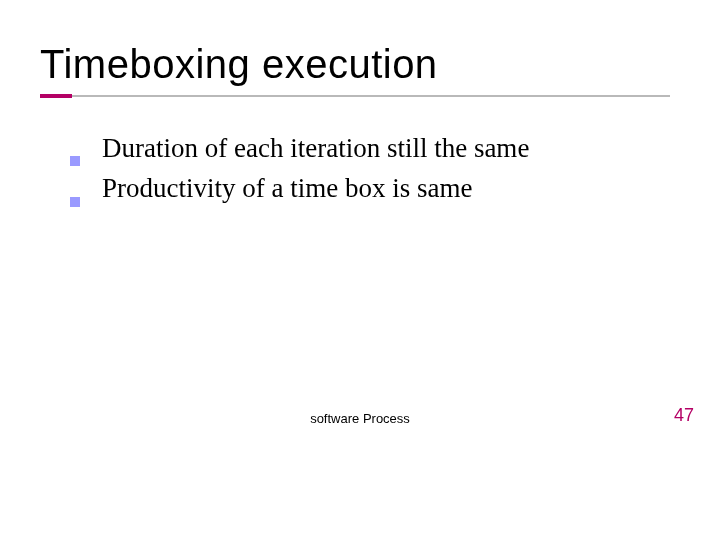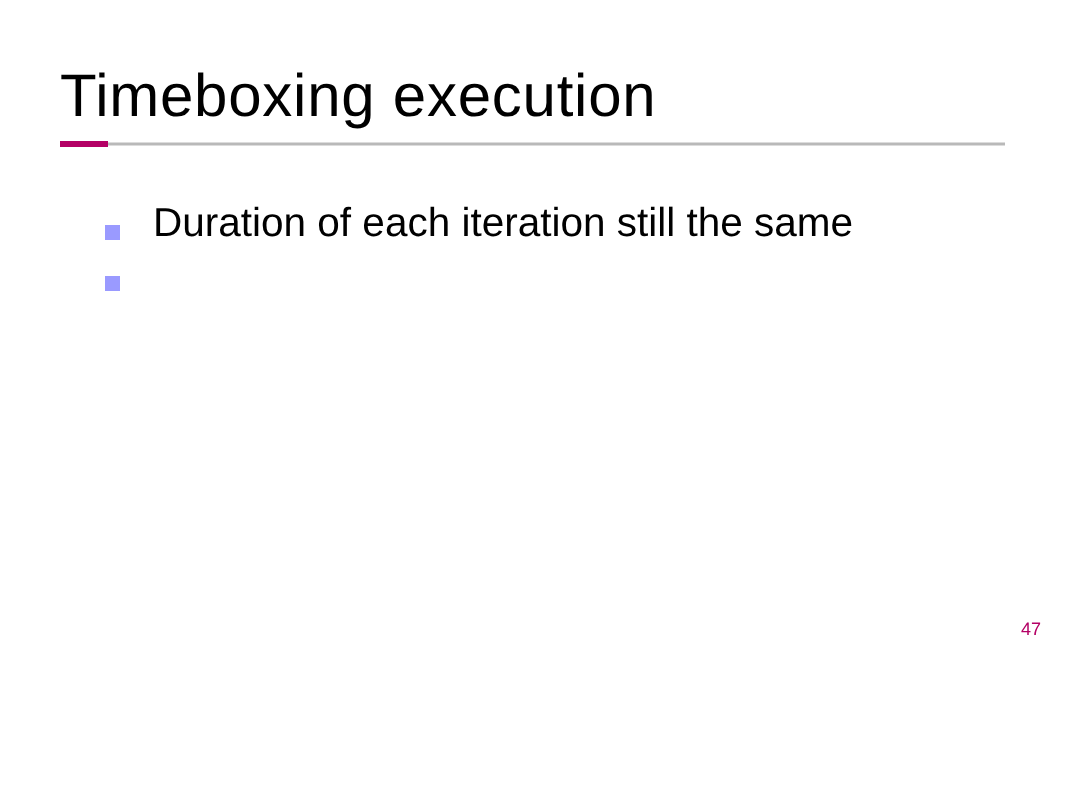--- a/index.html
+++ b/index.html
@@ -55,22 +55,23 @@
     background: #b40065;
   }
   .body {
     position: absolute;
     top: 130px;
     left: 70px;
     right: 50px;
   }
   .bullet-row {
     display: flex;
-    align-items: center;
+    align-items: flex-end;
     margin-bottom: 4px;
+    font-family: Liberation Serif, serif;
   }
   .bullet-icon {
     flex: 0 0 auto;
     width: 10px;
     height: 10px;
     background: #9a9aff;
     margin-top: 14px;
     margin-right: 22px;
   }
   .bullet-text {
@@ -84,21 +85,21 @@
     left: 0;
     right: 0;
     text-align: center;
     font-size: 13px;
     color: #000;
   }
   .footer-right {
     position: absolute;
     bottom: 18px;
     right: 26px;
-    font-size: 12px;
+    font-size: 18px;
     color: #b40065;
   }
 </style>
 </head>
 <body>
 
 <div class="slide">
 
   <div class="title-wrap">
     <h1 class="title">Timeboxing execution</h1>
@@ -108,18 +109,20 @@
     </div>
   </div>
 
   <div class="body">
     <div class="bullet-row">
       <div class="bullet-icon"></div>
       <div class="bullet-text">Duration of each iteration still the same</div>
     </div>
     <div class="bullet-row">
       <div class="bullet-icon"></div>
+      <div class="bullet-text">Productivity of a time box is same</div>
     </div>
   </div>
 
+  <div class="footer-center">software Process</div>
   <div class="footer-right">47</div>
 
 </div>
 
 </body></html>

